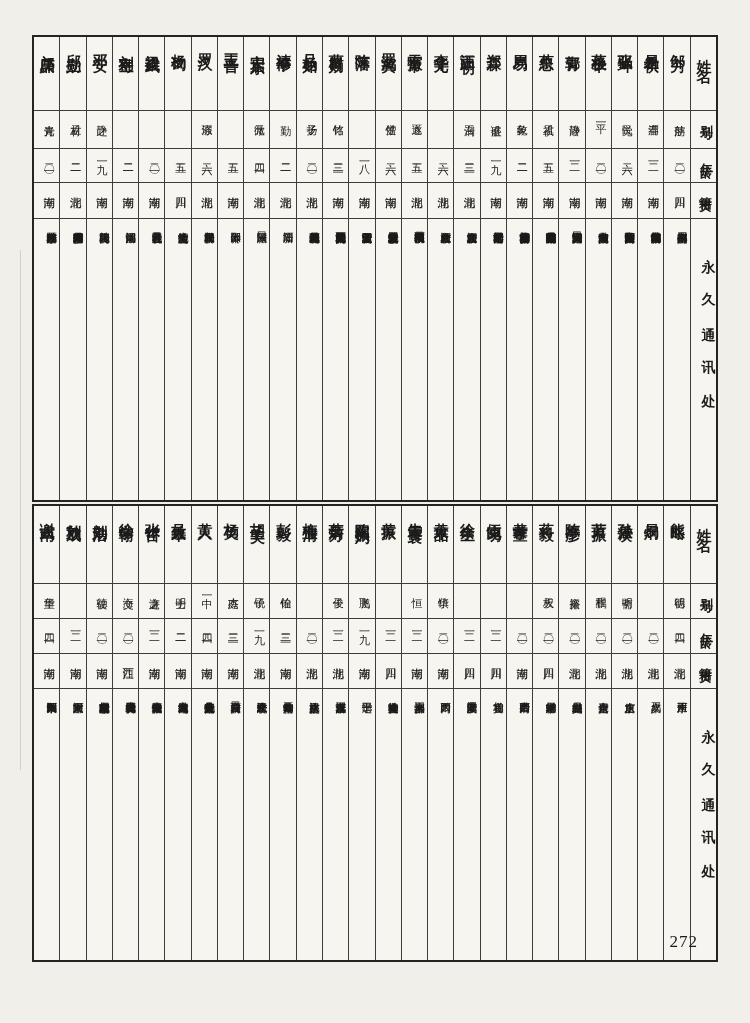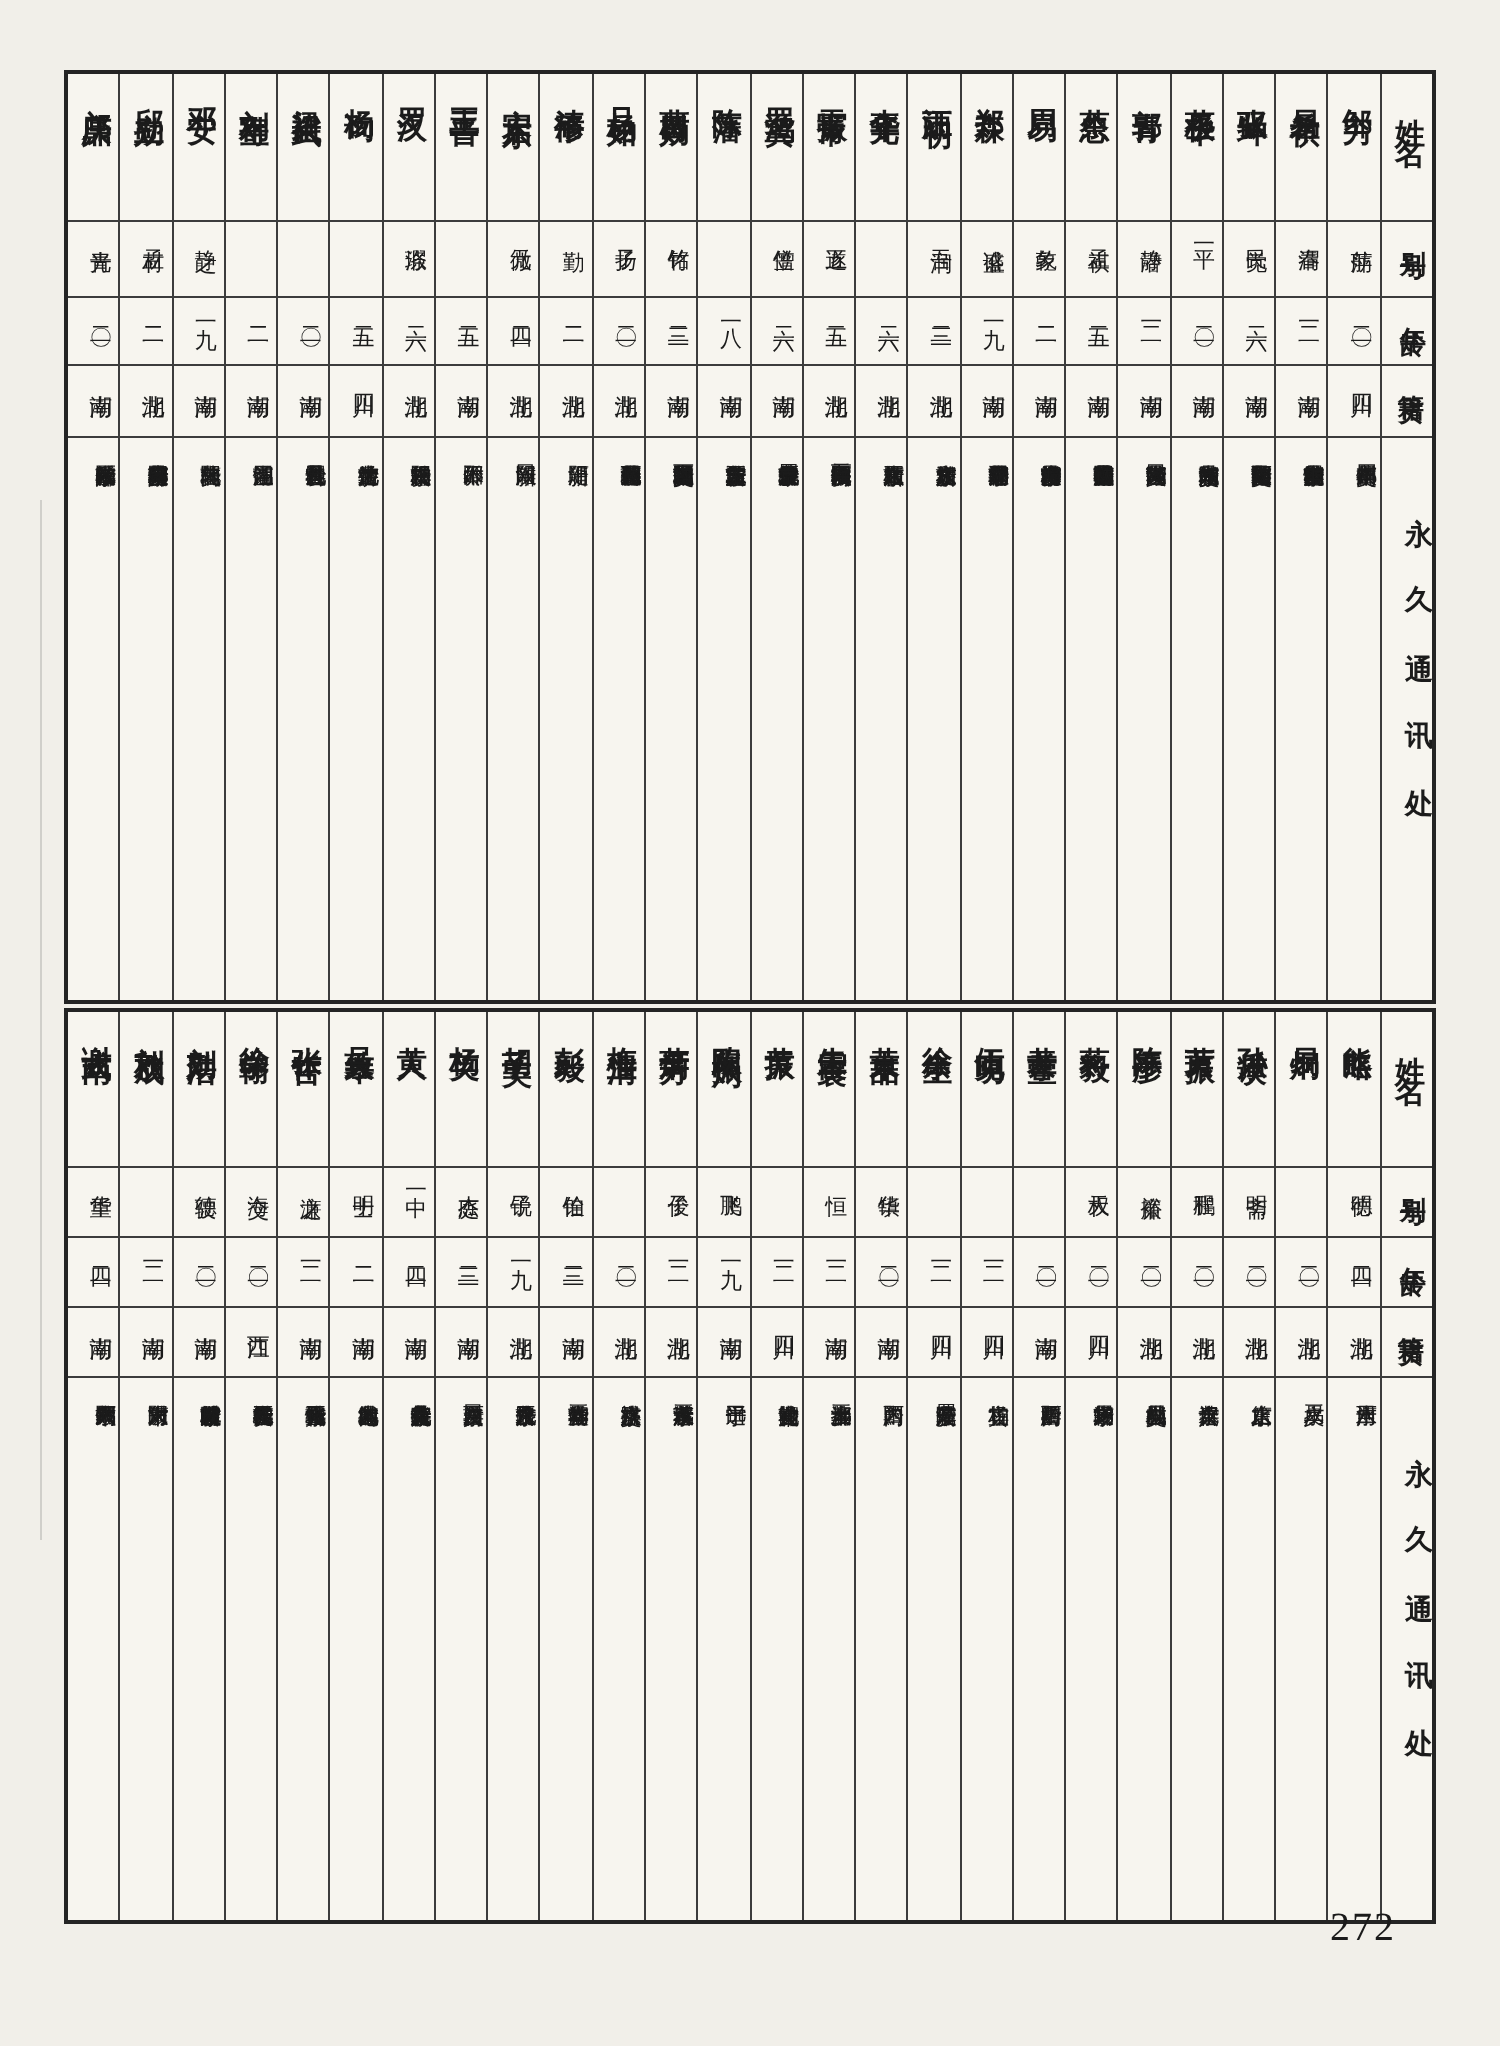--- a/index.html
+++ b/index.html
@@ -37,21 +37,21 @@
   .r-name{font-size:15px;font-weight:700;letter-spacing:2px;padding-top:5px;line-height:17px;}
   .r-alias{font-size:11px;padding-top:5px;line-height:12px;}
   .r-age{font-size:11px;padding-top:6px;line-height:12px;}
   .r-native{font-size:11.5px;padding-top:5px;line-height:13px;}
   .r-address{font-size:10.5px;line-height:12.5px;padding-top:5px;padding-right:2px;}
   
   .header-col .cell{font-weight:700;}
   .header-col .r-name{font-size:15px;letter-spacing:10px;padding-top:10px;}
   .header-col .r-alias,.header-col .r-age,.header-col .r-native{font-size:13px;letter-spacing:2px;padding-top:4px;}
   .header-col .r-address{font-size:14px;letter-spacing:34px;padding-top:28px;}
-  .page-number{position:absolute;top:953px;right:52px;font-size:20px;letter-spacing:1px;}
+  .page-number{position:absolute;top:932px;right:52px;font-size:17px;letter-spacing:1px;}
 </style>
 </head>
 <body>
 
 <div class="paper-edge"></div>
 
 <div class="table sec-top">
     <div class="col header-col">
       <div class="cell r-name">姓名</div>
       <div class="cell r-alias">别号</div>

